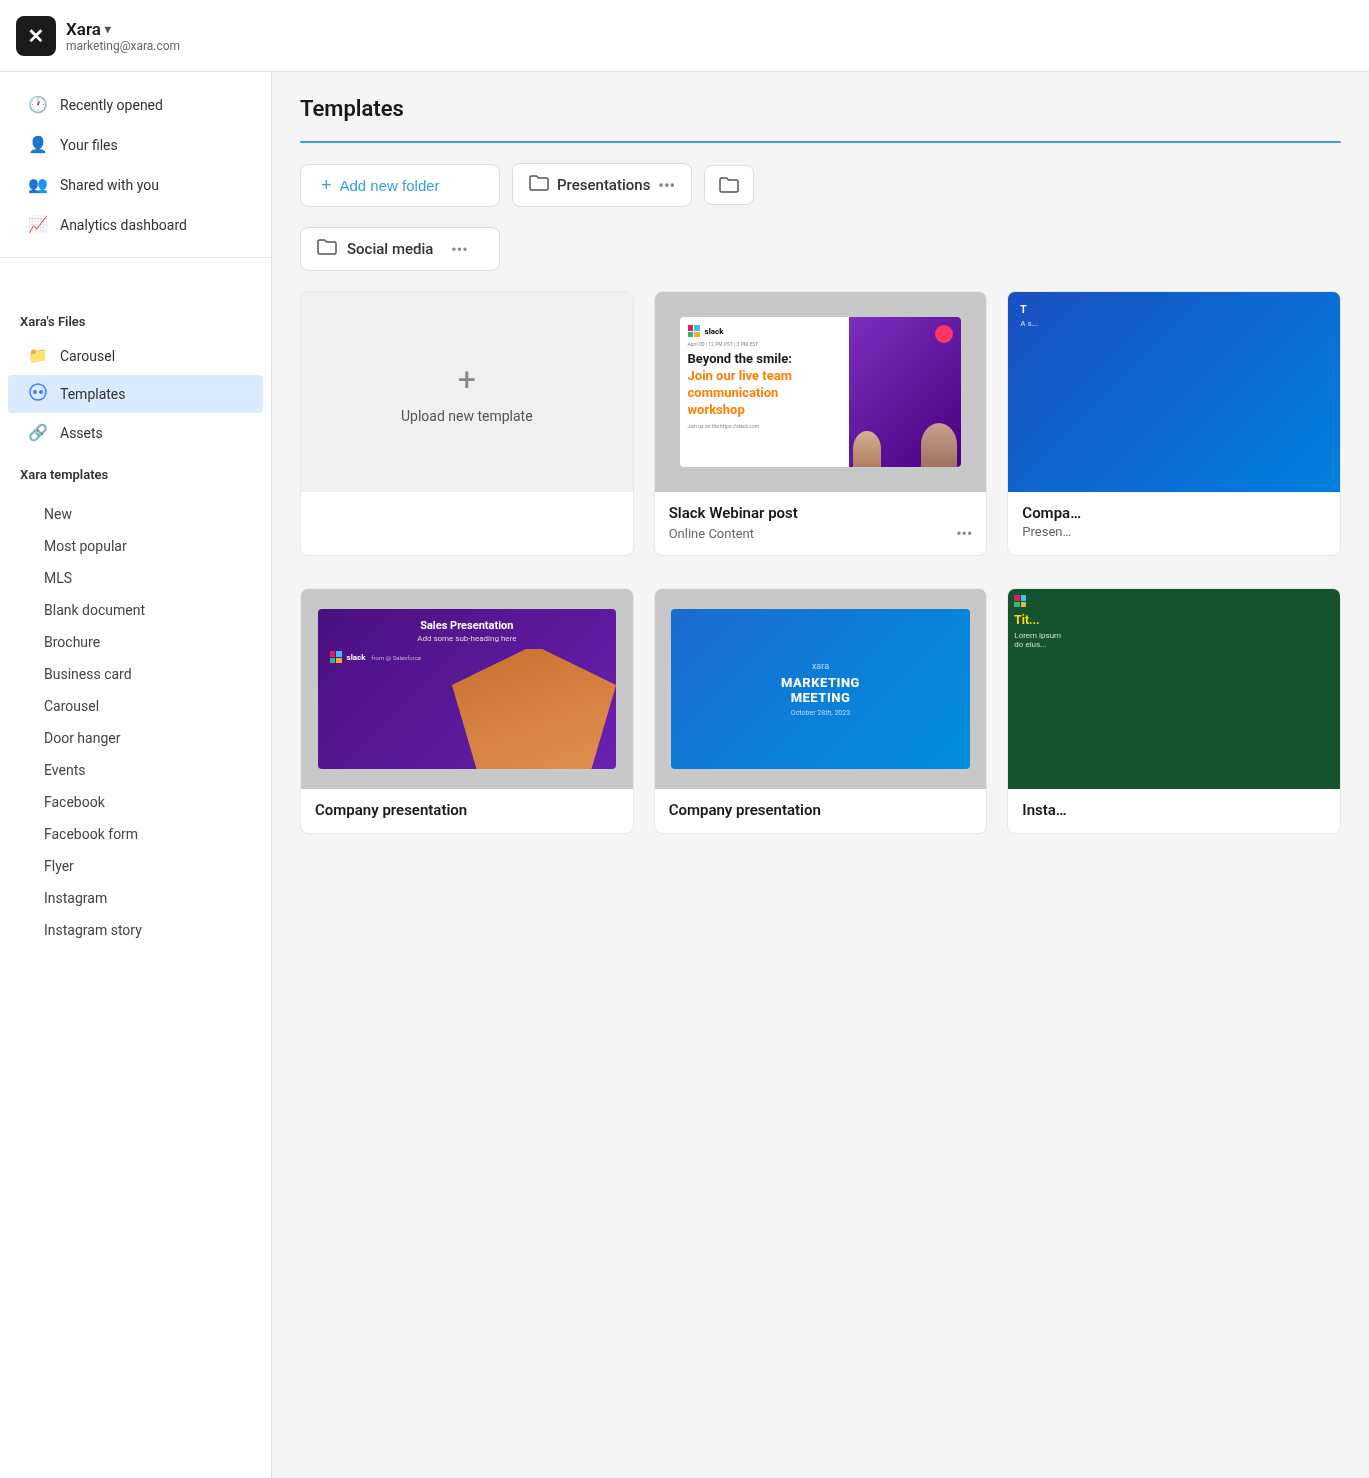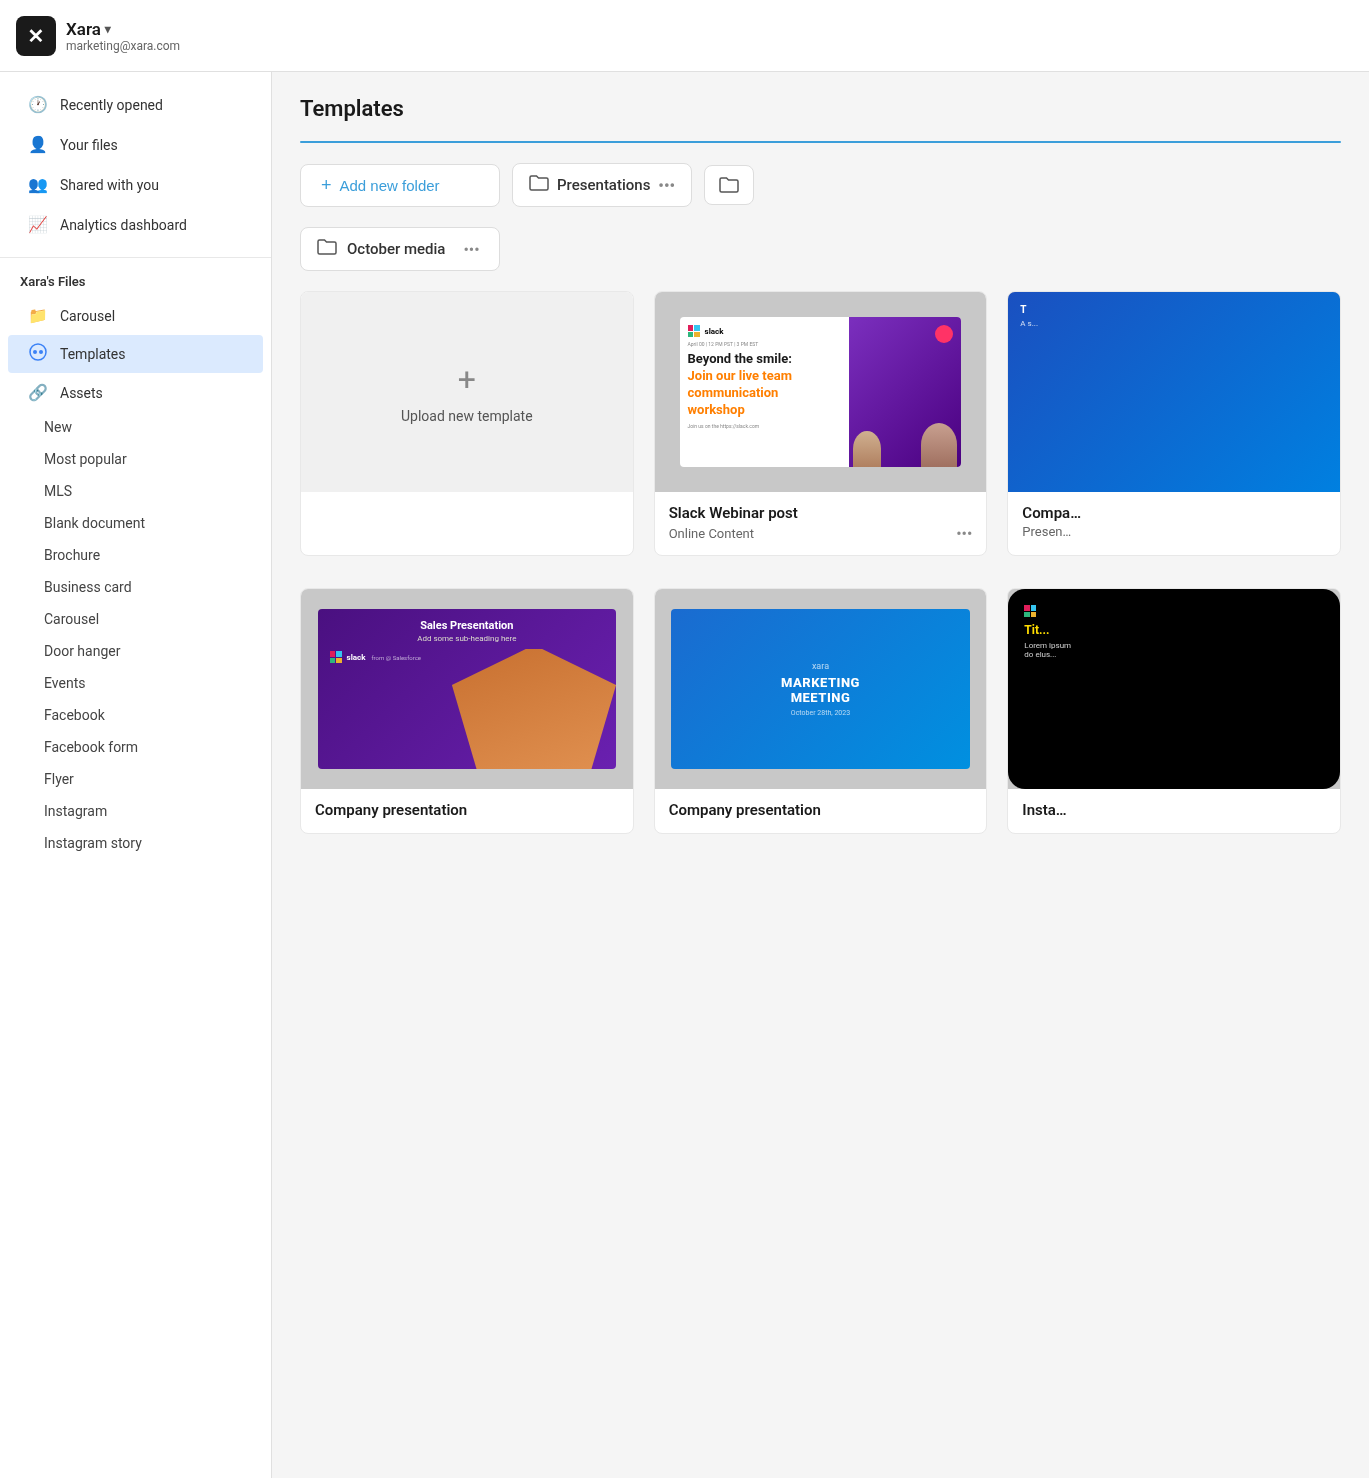--- a/index.html
+++ b/index.html
@@ -32,21 +32,21 @@
       padding-bottom: 24px;
     }
     .sidebar-nav { padding: 12px 0; border-bottom: 1px solid #e8e8e8; }
     .sidebar-nav-item {
       display: flex; align-items: center; gap: 12px; padding: 10px 20px;
       cursor: pointer; color: #333; font-size: 14px; border-radius: 4px; margin: 1px 8px;
     }
     .sidebar-nav-item .nav-icon { font-size: 16px; color: #555; width: 20px; text-align: center; }
 
     .sidebar-section { padding: 16px 20px 4px; }
-    .sidebar-section-title { font-size: 13px; font-weight: 600; color: #333; margin-bottom: 4px; }
+    .sidebar-section-title { font-size: 13px; font-weight: 600; color: #333; margin-bottom: 4px; margin-top: 40px; }
     .sidebar-file-item {
       display: flex; align-items: center; gap: 12px; padding: 8px 20px;
       cursor: pointer; color: #333; font-size: 14px; border-radius: 4px; margin: 1px 8px;
     }
     .sidebar-file-item.active { background: #dbeafe; }
     .sidebar-file-item .file-icon { font-size: 16px; color: #555; width: 20px; text-align: center; }
 
     .sidebar-templates-section { padding: 16px 20px 8px; }
     .sidebar-templates-title { font-size: 13px; font-weight: 600; color: #333; margin-bottom: 8px; }
     .sidebar-template-item {
@@ -155,21 +155,21 @@
     .marketing-title { font-size: 13px; font-weight: 800; color: #fff; text-align: center; letter-spacing: 0.5px; line-height: 1.2; }
     .marketing-meeting { font-size: 13px; font-weight: 800; color: #fff; text-align: center; letter-spacing: 0.5px; }
     .marketing-date { font-size: 7px; color: rgba(255,255,255,0.7); margin-top: 4px; }
 
     
     .insta-thumb {
       background: #c8c8c8; width: 100%; height: 100%;
       display: flex; align-items: flex-start; justify-content: flex-start; overflow: hidden;
     }
     .insta-card-inner {
-      background: #000000; width: 100%; height: 100%; padding: 16px; border-radius: 17px;
+      background: #14532d; width: 100%; height: 100%; padding: 6px;
     }
     .insta-title { font-size: 12px; font-weight: 700; color: #ffdd00; }
     .insta-text { font-size: 8px; color: rgba(255,255,255,0.8); margin-top: 4px; }
 
     
     .sidebar::-webkit-scrollbar { width: 6px; }
     .sidebar::-webkit-scrollbar-track { background: transparent; }
     .sidebar::-webkit-scrollbar-thumb { background: #c0c0c0; border-radius: 3px; }
     .main-content::-webkit-scrollbar { width: 6px; }
     .main-content::-webkit-scrollbar-track { background: transparent; }
@@ -236,20 +236,23 @@
           <circle cx="12" cy="9" r="2" fill="#3b82f6"></circle>
         </svg>
       </span>
       <span>Templates</span>
     </div>
     <div class="sidebar-file-item">
       <span class="file-icon">🔗</span>
       <span>Assets</span>
     </div>
 
+    <div class="sidebar-templates-section">
+      <div class="sidebar-templates-title">Xara templates</div>
+    </div>
     <div class="sidebar-template-item">New</div>
     <div class="sidebar-template-item">Most popular</div>
     <div class="sidebar-template-item">MLS</div>
     <div class="sidebar-template-item">Blank document</div>
     <div class="sidebar-template-item">Brochure</div>
     <div class="sidebar-template-item">Business card</div>
     <div class="sidebar-template-item">Carousel</div>
     <div class="sidebar-template-item">Door hanger</div>
     <div class="sidebar-template-item">Events</div>
     <div class="sidebar-template-item">Facebook</div>
@@ -283,21 +286,21 @@
           </svg>
       </div>
     </div>
 
     <div class="section-folder">
       <span class="folder-icon">
         <svg width="20" height="18" viewBox="0 0 20 18" fill="none">
             <path d="M1 3.5C1 2.67 1.67 2 2.5 2H7.5L9.5 4H17.5C18.33 4 19 4.67 19 5.5V14.5C19 15.33 18.33 16 17.5 16H2.5C1.67 16 1 15.33 1 14.5V3.5Z" stroke="#555" stroke-width="1.5" fill="none"></path>
           </svg>
       </span>
-      <span class="section-folder-name">October media</span>
+      <span class="section-folder-name">Social media</span>
       <span class="more-btn">•••</span>
     </div>
 
     <div class="template-grid">
 
       <div class="template-card">
         <div class="template-thumb upload-thumb">
           <span class="upload-plus">+</span>
           <span class="upload-label">Upload new template</span>
         </div>

